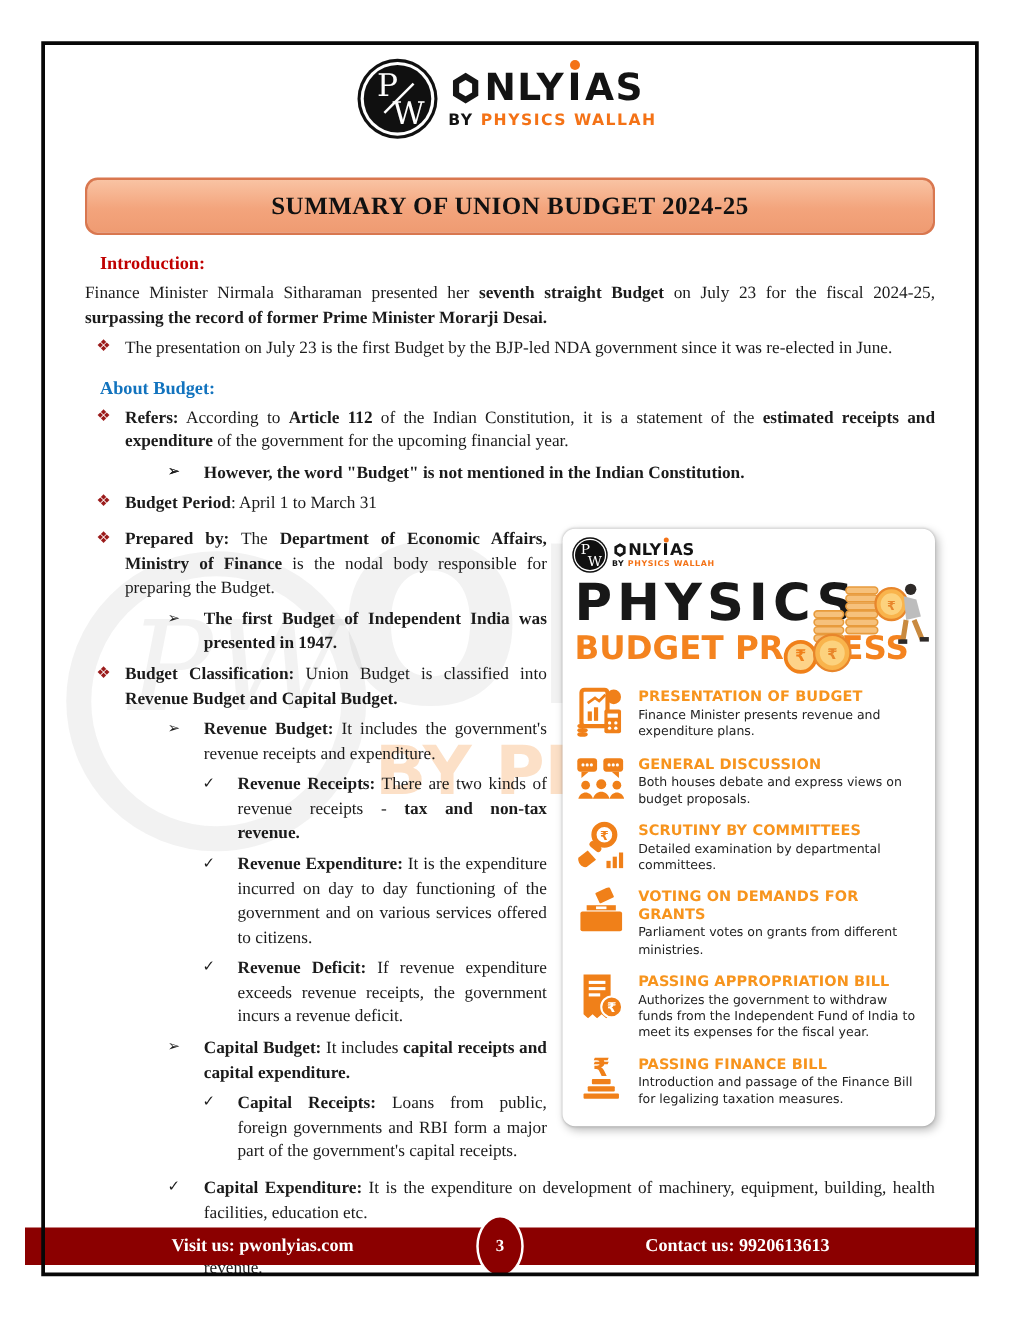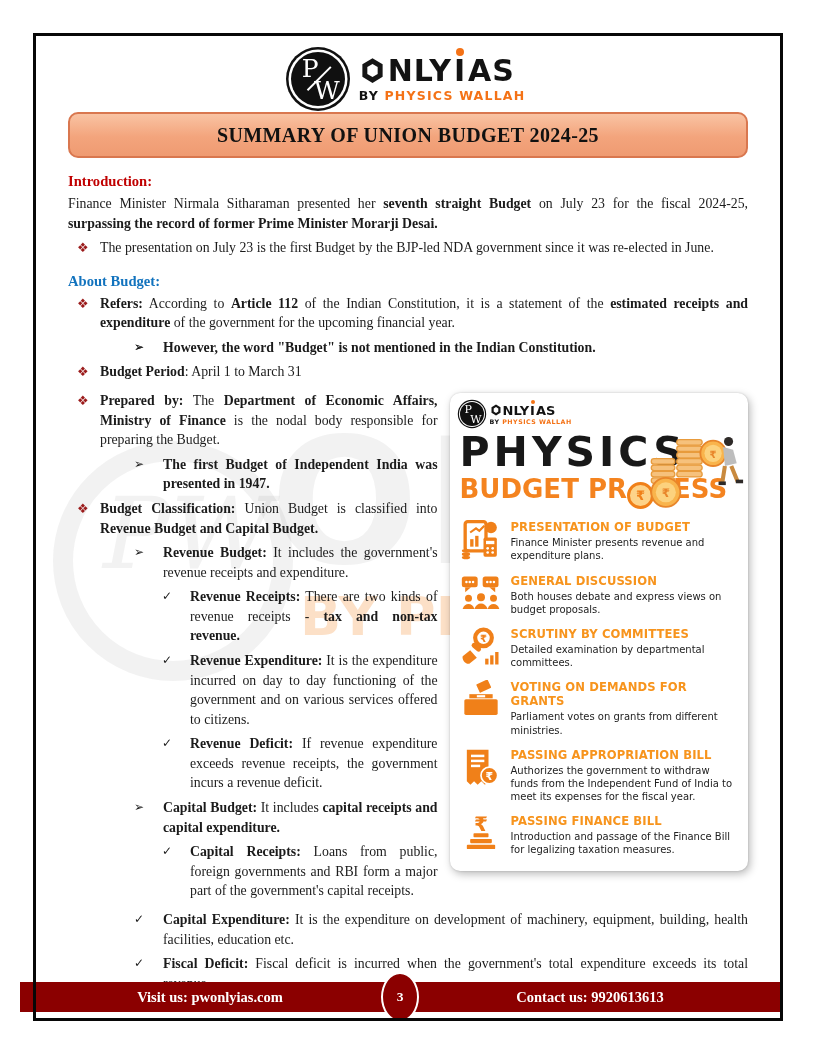--- a/index.html
+++ b/index.html
@@ -20,28 +20,28 @@
   .logo-name{display:flex;align-items:center;gap:2px;font-family:"DejaVu Sans",sans-serif;
        font-weight:bold;font-size:30px;letter-spacing:1px;color:#131313;line-height:1;}
   .logo-name .idot{position:relative;}
   .logo-name .idot::after{content:"";position:absolute;left:50%;top:-8px;transform:translateX(-50%);
        width:8px;height:8px;border-radius:50%;background:#F47216;}
   .logo-tag{font-family:"DejaVu Sans",sans-serif;font-weight:bold;font-size:12.5px;letter-spacing:1.2px;margin-top:2px;}
   .logo-tag .by{color:#131313;}
   .logo-tag .brand{color:#F47216;}
 
   
-  .banner{margin:6px 32px 0;height:42px;border:2px solid #D9774F;border-radius:10px;
+  .banner{margin:36px 32px 0;height:42px;border:2px solid #D9774F;border-radius:10px;
        background:linear-gradient(180deg,#F9C3A3 0%,#F3A47C 55%,#EF9B72 100%);
        display:flex;align-items:center;justify-content:center;
        font-weight:bold;font-size:20px;letter-spacing:.4px;color:#111;}
 
   
   .inner{margin:0 32px;position:relative;z-index:1;}
-  .sec-head{font-weight:bold;font-size:14.6px;margin:15px 0 3px;}
+  .sec-head{font-weight:bold;font-size:14.6px;margin:15px 12px 3px;}
   .sec-head.red{color:var(--heading_red);}
   .sec-head.blue{color:var(--heading_blue);}
   .li{position:relative;text-align:justify;font-size:13.8px;line-height:1.42;margin:4px 0 5px;}
   .li .b{font-weight:bold;}
   .lv0{padding-left:0;}
   .lv1{padding-left:32px;}
   .lv2{padding-left:95px;}
   .lv3{padding-left:122px;}
   .marker{position:absolute;top:1px;font-family:"DejaVu Sans",sans-serif;font-size:12px;color:#1a1a1a;}
   .lv1 > .marker{left:9px;}

